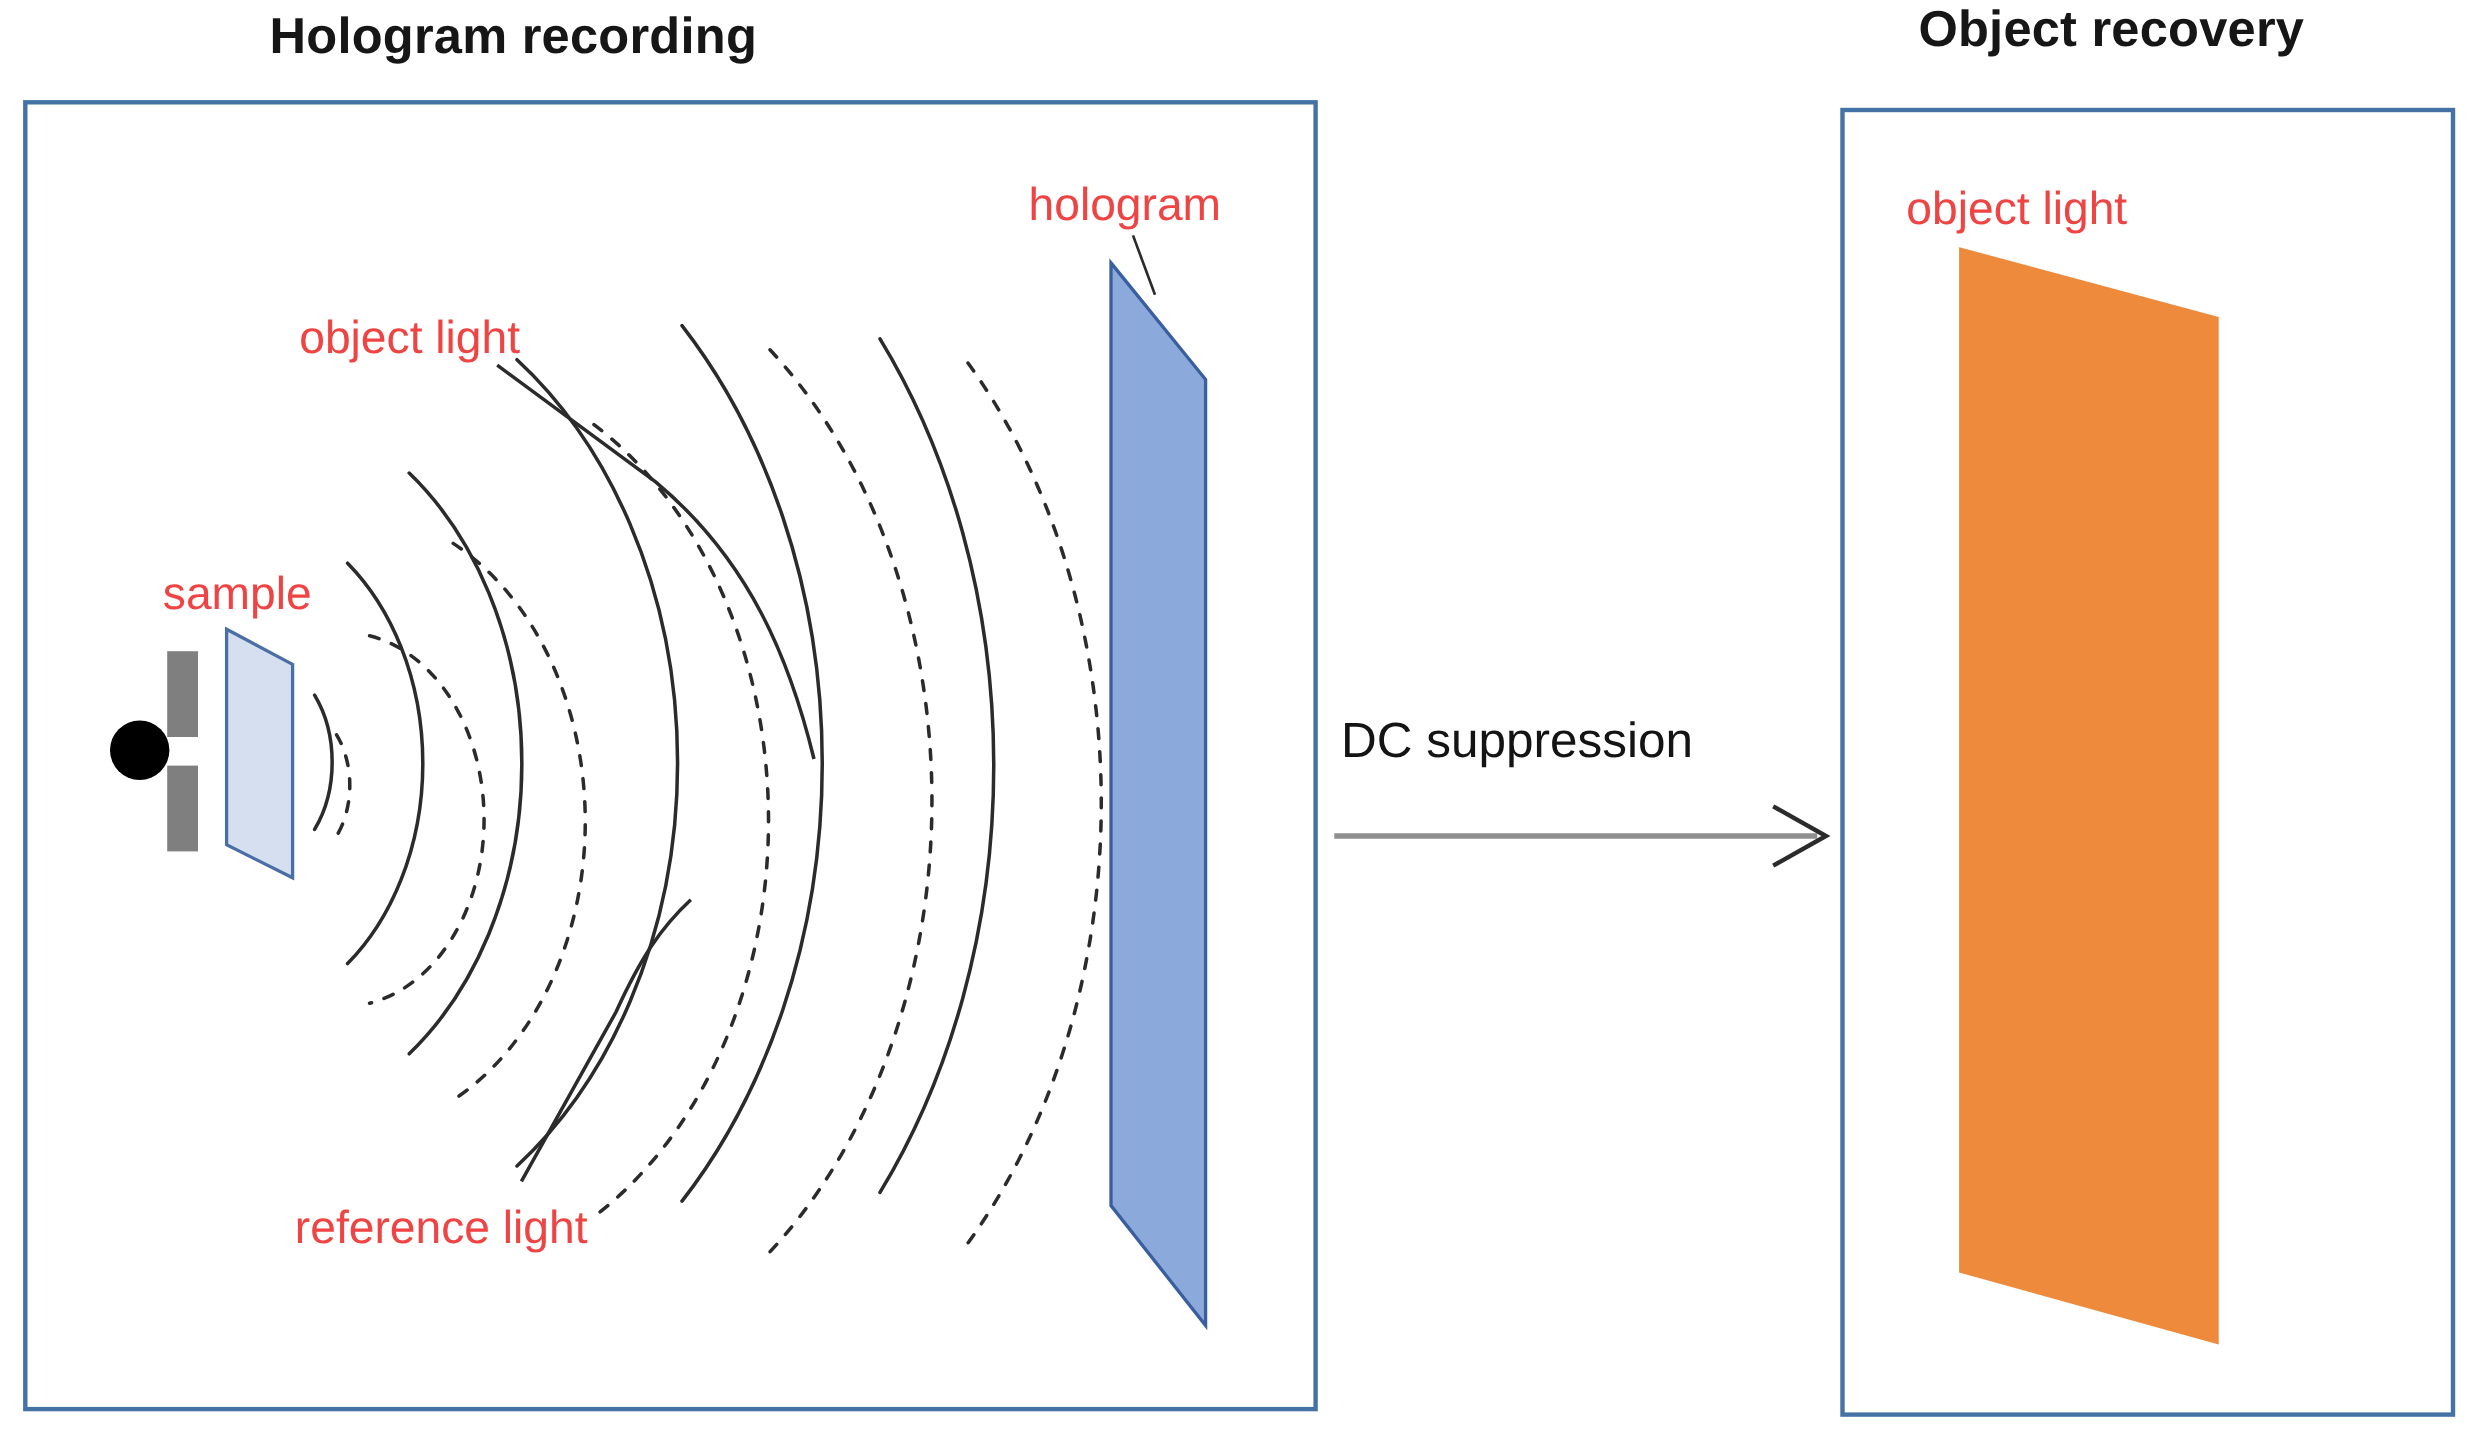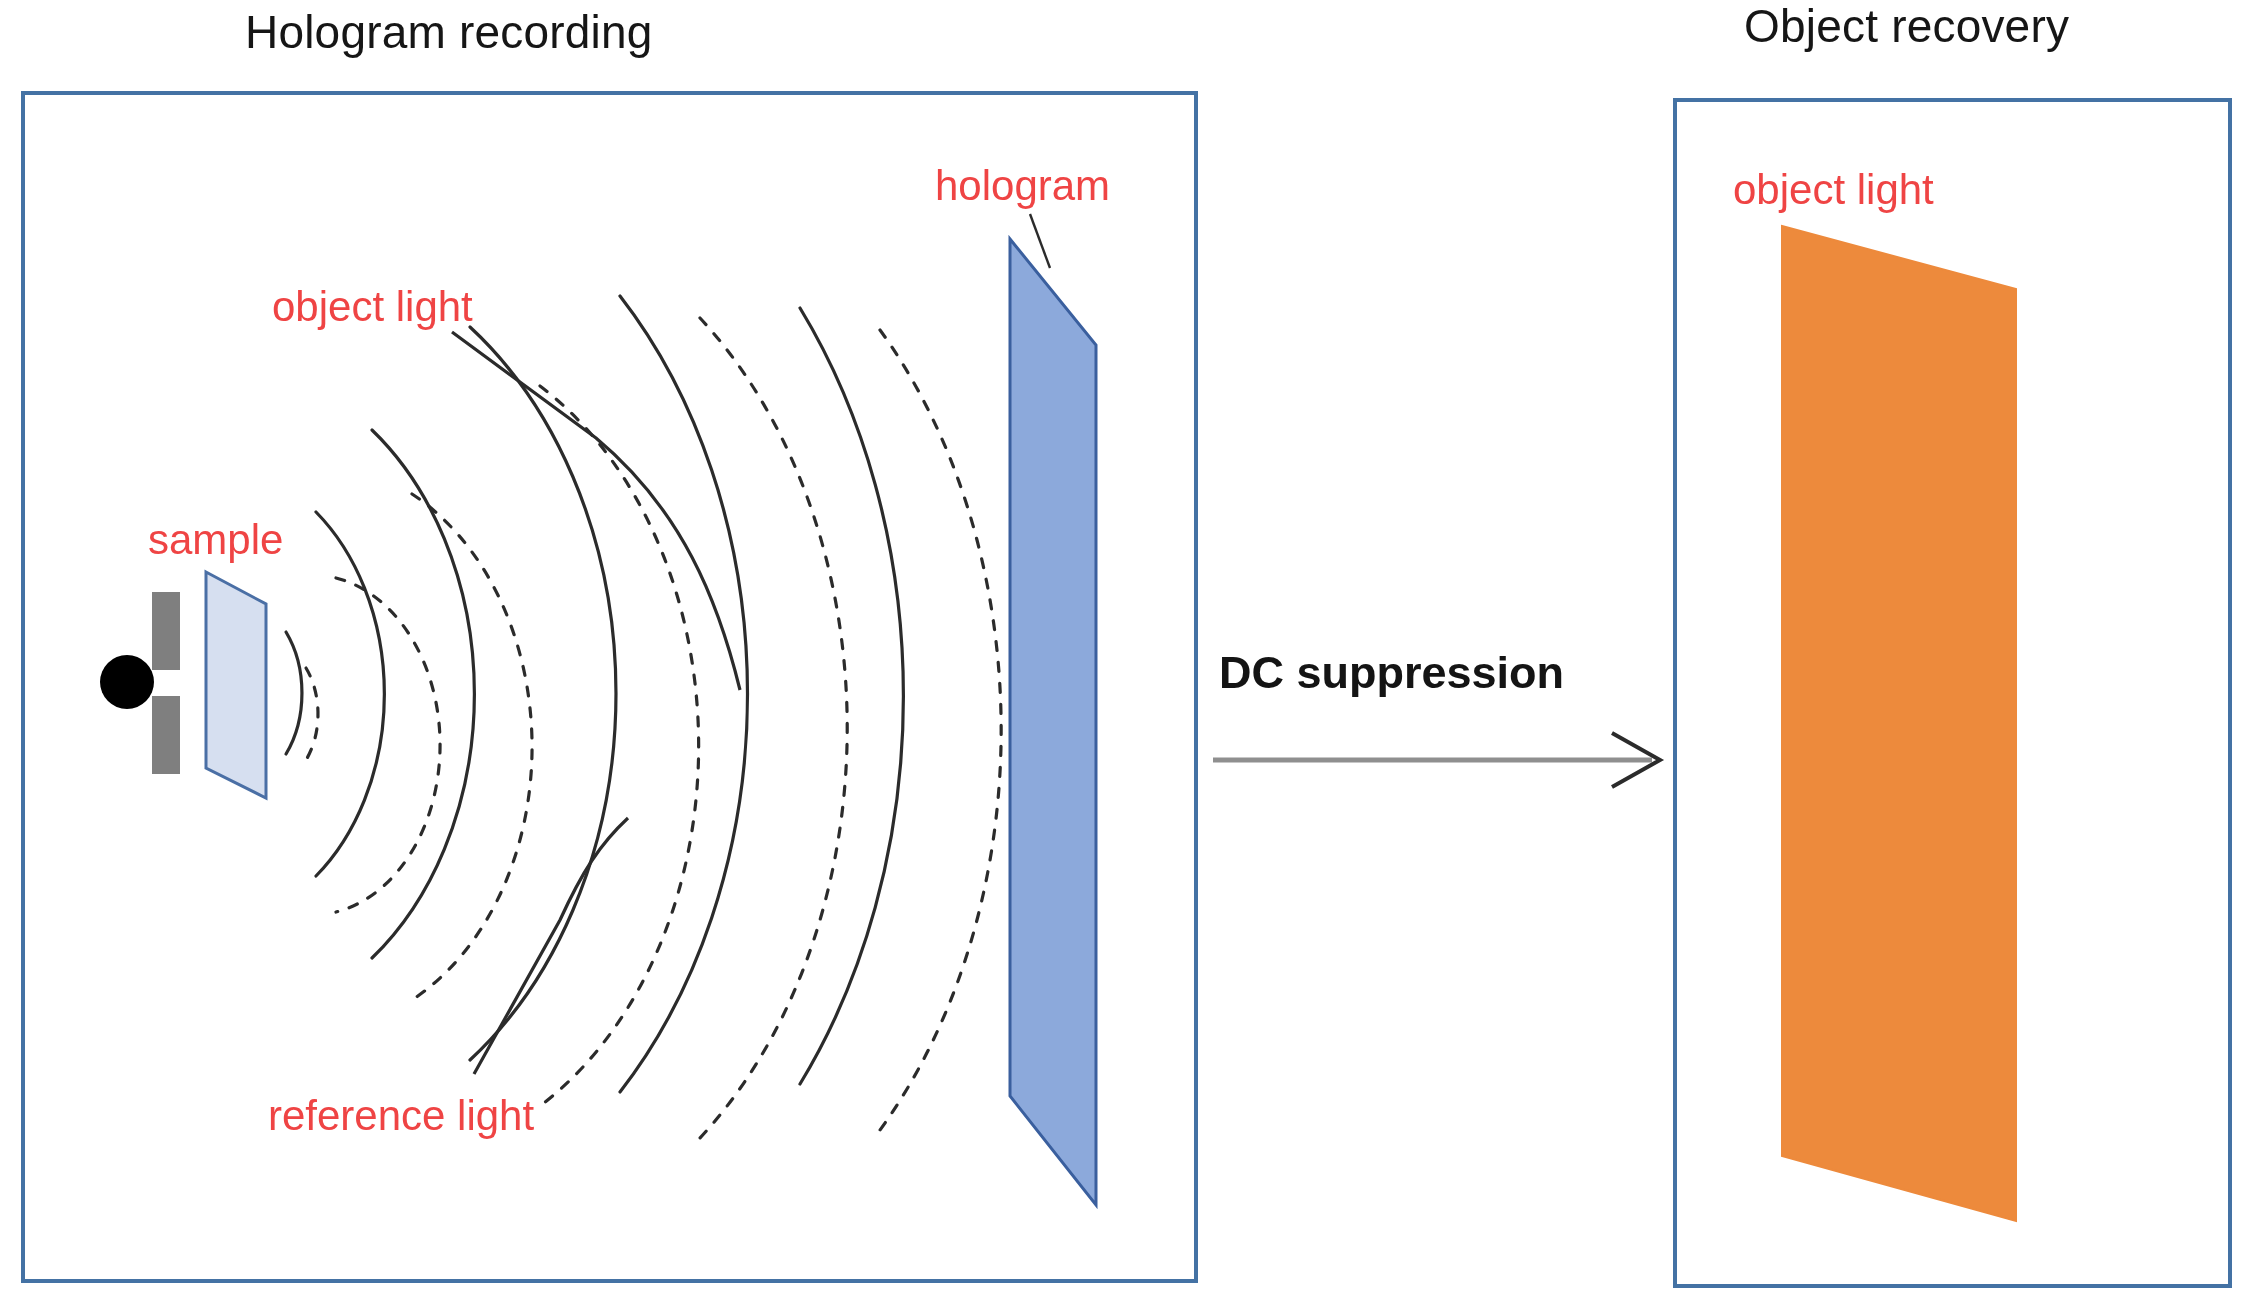--- a/index.html
+++ b/index.html
@@ -3,31 +3,31 @@
 <meta charset="utf-8">
 <style>
   html,body{margin:0;padding:0;background:#ffffff;}
   body{width:2248px;height:1304px;position:relative;overflow:hidden;
        font-family:"Liberation Sans","DejaVu Sans",sans-serif;color:#1a1a1a;}
   .stage{position:absolute;left:0;top:0;width:2248px;height:1304px;}
   .panel{position:absolute;background:#ffffff;border:4px solid #4472a4;box-sizing:border-box;}
   #panel-left{left:21px;top:91px;width:1177px;height:1192px;}
   #panel-right{left:1673px;top:98px;width:559px;height:1190px;}
   .panel-title{position:absolute;font-size:46px;line-height:52px;white-space:nowrap;
-               color:#161616;font-weight:400;letter-spacing:0.2px;}
+               color:#161616;font-weight:700;letter-spacing:0.2px;}
   #title-left{left:245px;top:6px;}
   #title-right{left:1744px;top:0;}
   .figlabel{position:absolute;font-size:42px;line-height:46px;white-space:nowrap;color:#ef4444;}
   #label-hologram{left:935px;top:163px;}
   #label-object-light{left:272px;top:284px;}
   #label-sample{left:148px;top:517px;}
   #label-reference-light{left:268px;top:1093px;}
   #label-object-image{left:1733px;top:167px;}
   .arrow-caption{position:absolute;font-size:45px;line-height:56px;color:#141414;
-                 text-align:center;white-space:nowrap;font-weight:bold;}
+                 text-align:center;white-space:nowrap;}
   #caption-dc{left:1219px;top:645px;}
   #caption-digital{left:1225px;top:797px;width:420px;white-space:normal;}
   svg.overlay{position:absolute;left:0;top:0;width:2248px;height:1304px;overflow:visible;}
 </style>
 </head>
 <body>
 
 <div class="stage">
 
   <div class="panel-title" id="title-left">Hologram recording</div>

